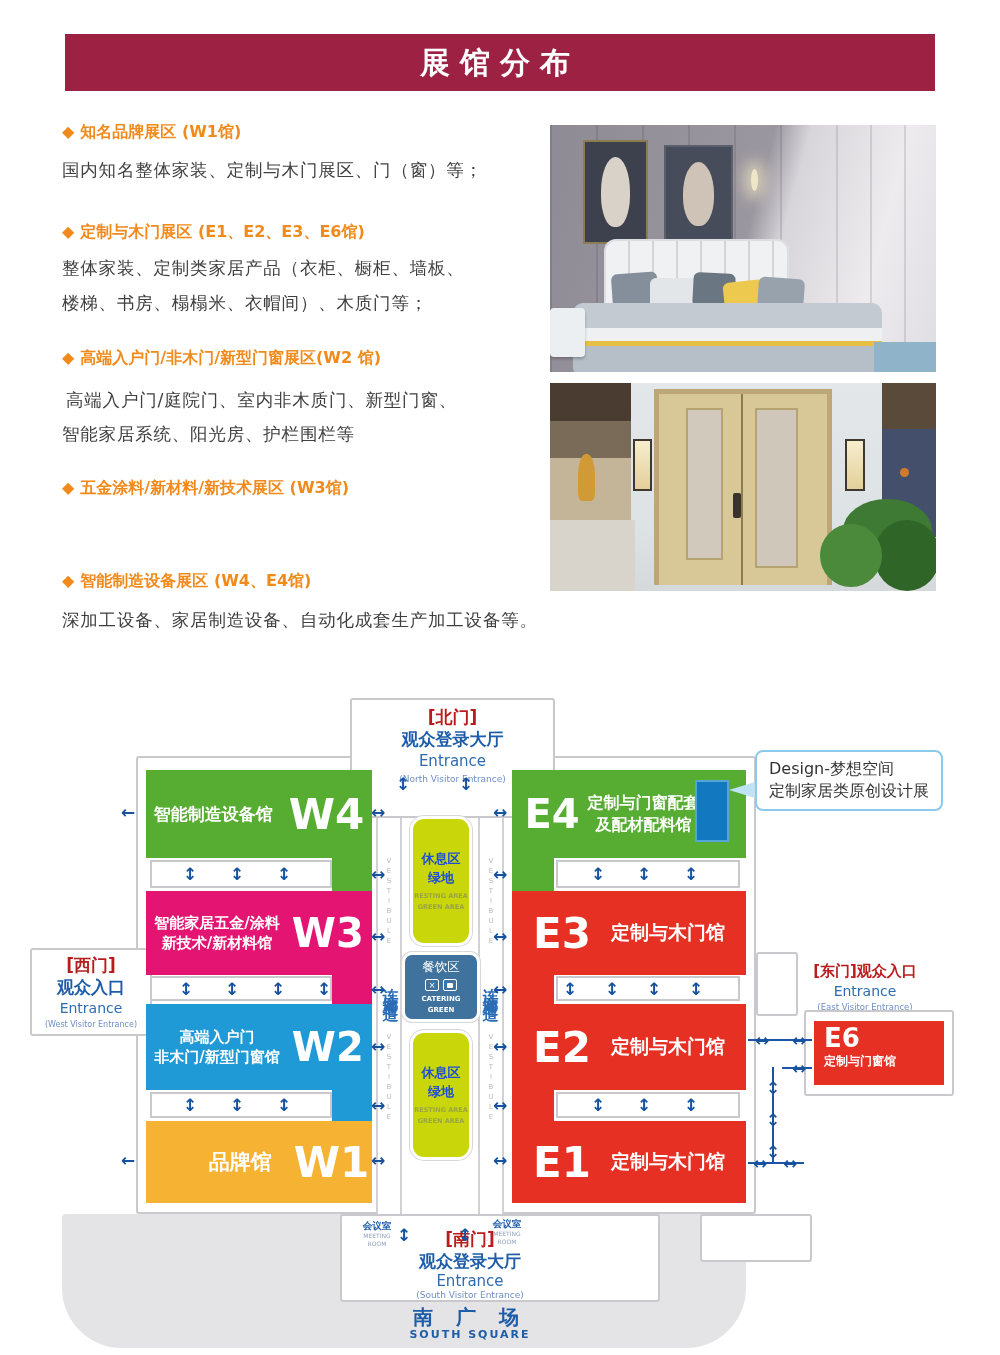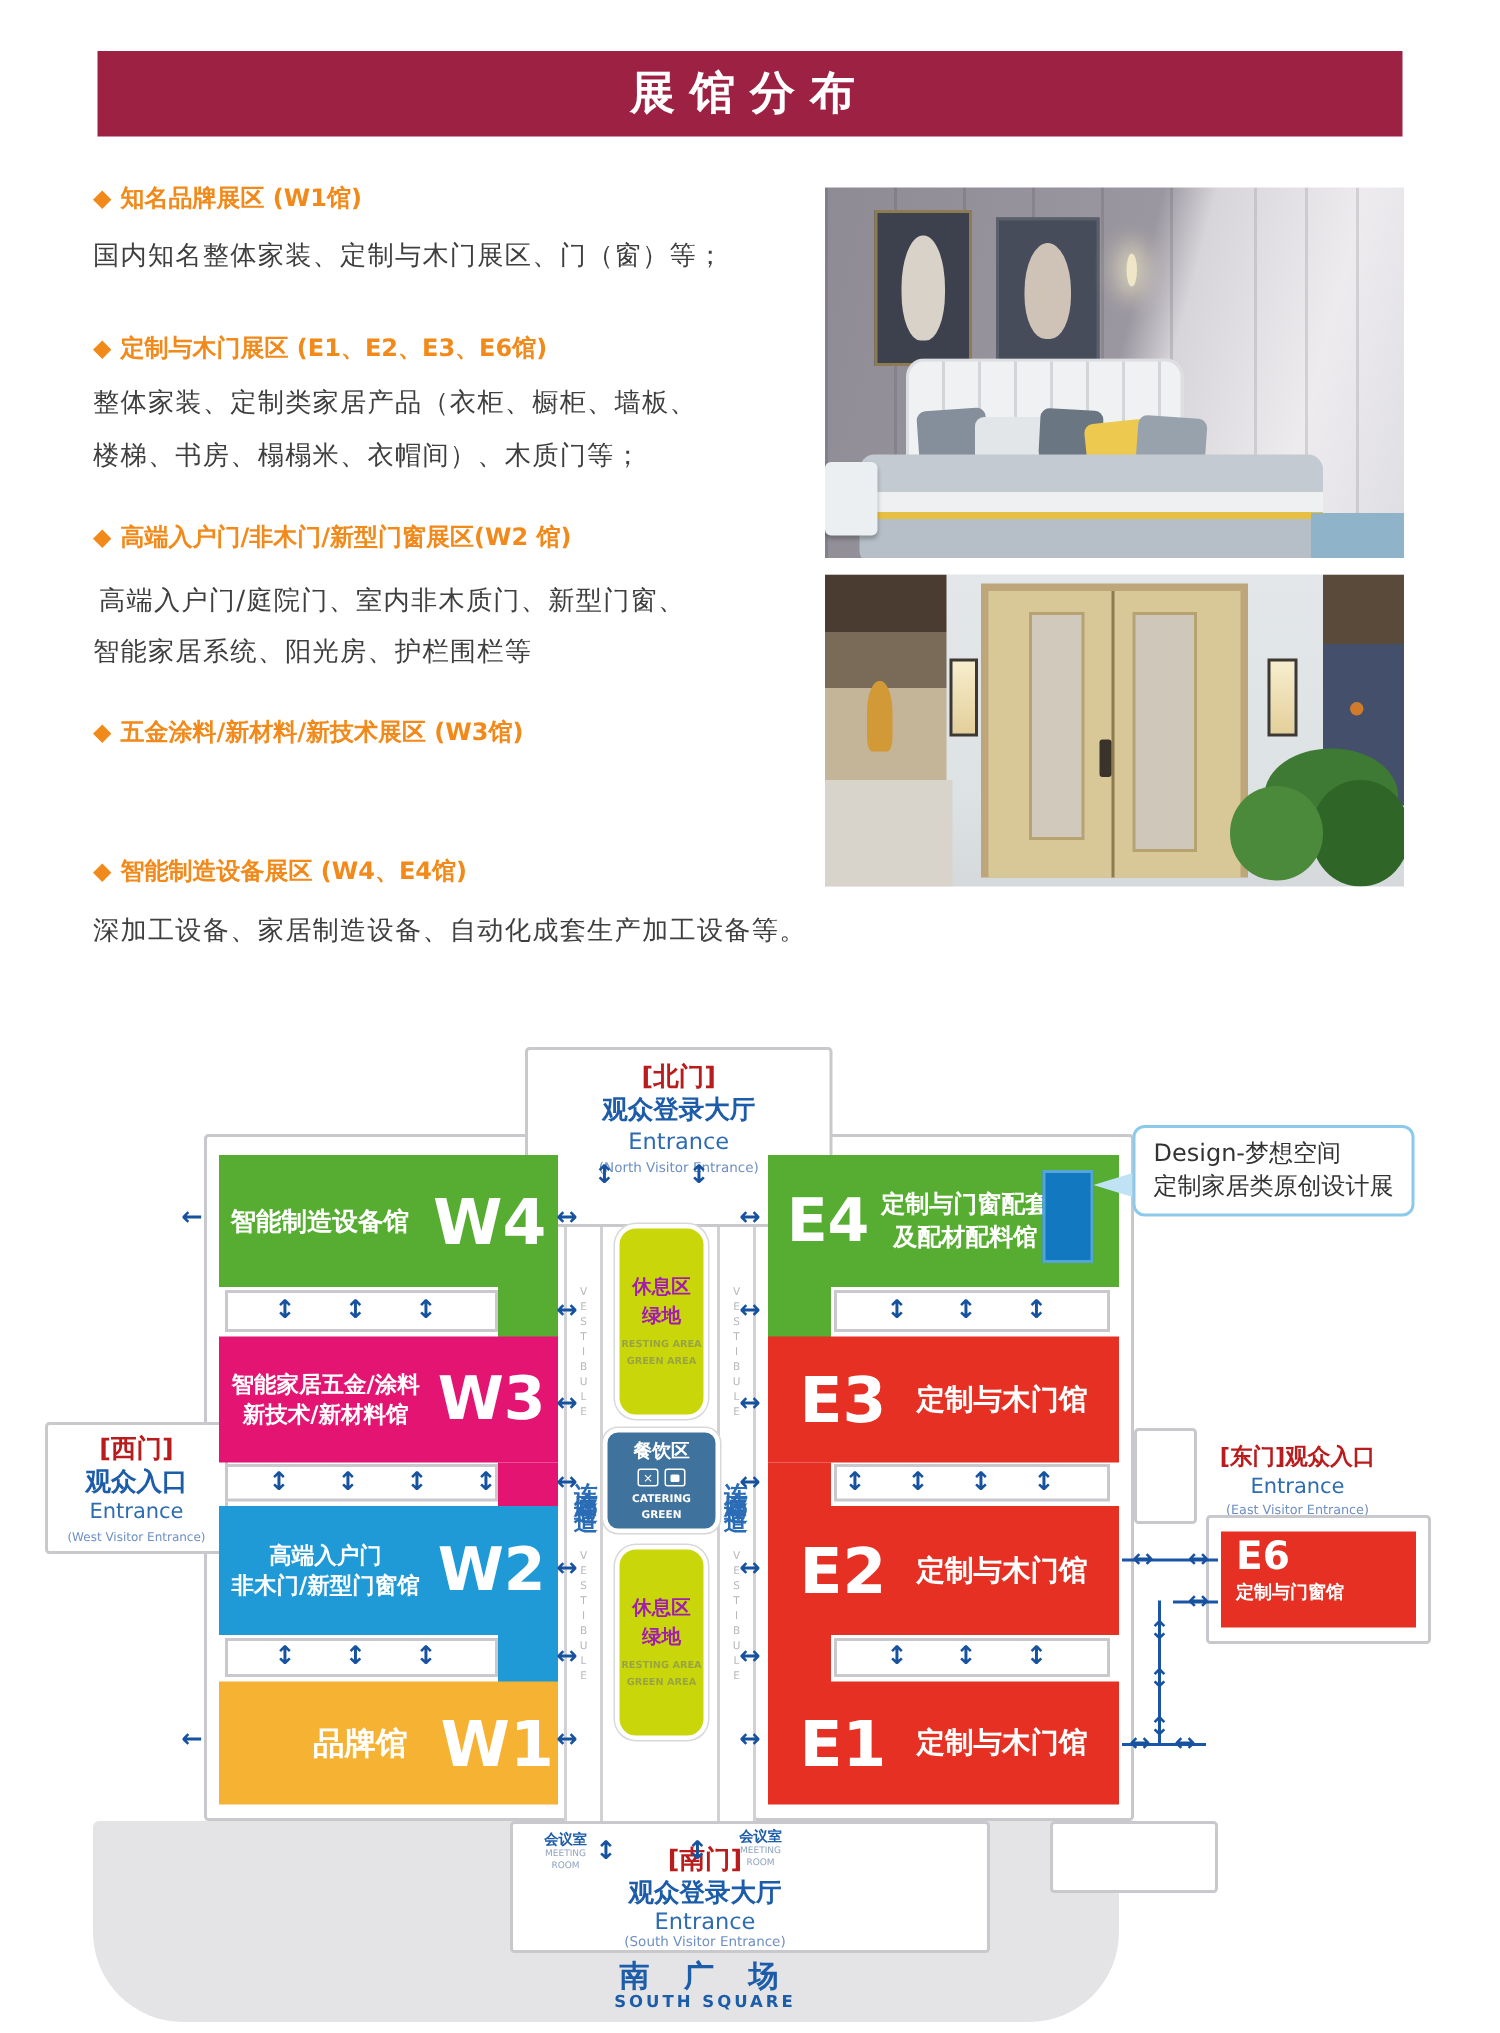--- a/index.html
+++ b/index.html
@@ -28,25 +28,25 @@
   .hall .hname { font-weight:bold; white-space:nowrap; }
   .hall .hlines { font-weight:bold; white-space:nowrap; text-align:center; line-height:1.35; }
   .corr   { background:#fff; border:2px solid #c9c9cd; }
   .av, .ah, .al { position:absolute; color:#17529f; font-weight:bold; font-size:17px; line-height:1;
                   transform:translate(-50%,-50%); }
   .vtxt   { writing-mode:vertical-rl; text-orientation:upright; }
   .vest-label { font-size:7px; color:#b8b8bc; letter-spacing:2px; transform:translate(-50%,-50%); }
   .corridor-label { font-size:16px; font-weight:bold; color:#2a6cb5; letter-spacing:6px; transform:translate(-50%,-50%); }
   .rest   { background:#c9d70a; border:3px solid #fff; box-shadow:0 0 0 1px #d8d8db; border-radius:14px;
             display:flex; flex-direction:column; align-items:center; justify-content:center; text-align:center; }
-  .rest .cn { color:#a21caf; font-size:13px; font-weight:bold; line-height:1.45; }
+  .rest .cn { color:#1d4ed8; font-size:13px; font-weight:bold; line-height:1.45; }
   .rest .en { color:#9aa542; font-size:6.5px; font-weight:bold; line-height:1.6; }
   .catering { background:#3f739e; border:3px solid #fff; box-shadow:0 0 0 1px #d8d8db; border-radius:10px;
               display:flex; flex-direction:column; align-items:center; justify-content:center; color:#fff; }
-  .catering .cn { font-size:12.5px; font-weight:bold; }
+  .catering .cn { font-size:12.5px; font-weight:normal; }
   .catering .en { font-size:7px; font-weight:bold; line-height:1.5; }
   .cat-icons { display:flex; gap:4px; margin:3px 0; }
   .cat-box { width:14px; height:12px; border:1.5px solid #fff; border-radius:2px; display:flex;
              align-items:center; justify-content:center; font-size:8px; color:#fff; }
   .cat-box .blk { width:6px; height:5px; background:#fff; border-radius:1px; }
   .meet-cn { font-size:9.5px; font-weight:bold; color:#1d5ca8; text-align:center; white-space:nowrap; }
   .meet-en { font-size:6px; color:#8fa3bd; text-align:center; line-height:1.4; white-space:nowrap; }
   .callout { background:#fff; border:2px solid #8ccaec; border-radius:8px; padding:6px 12px;
              font-size:16px; color:#333; line-height:1.4; white-space:nowrap; }
   .bline { background:#1a55a8; }

